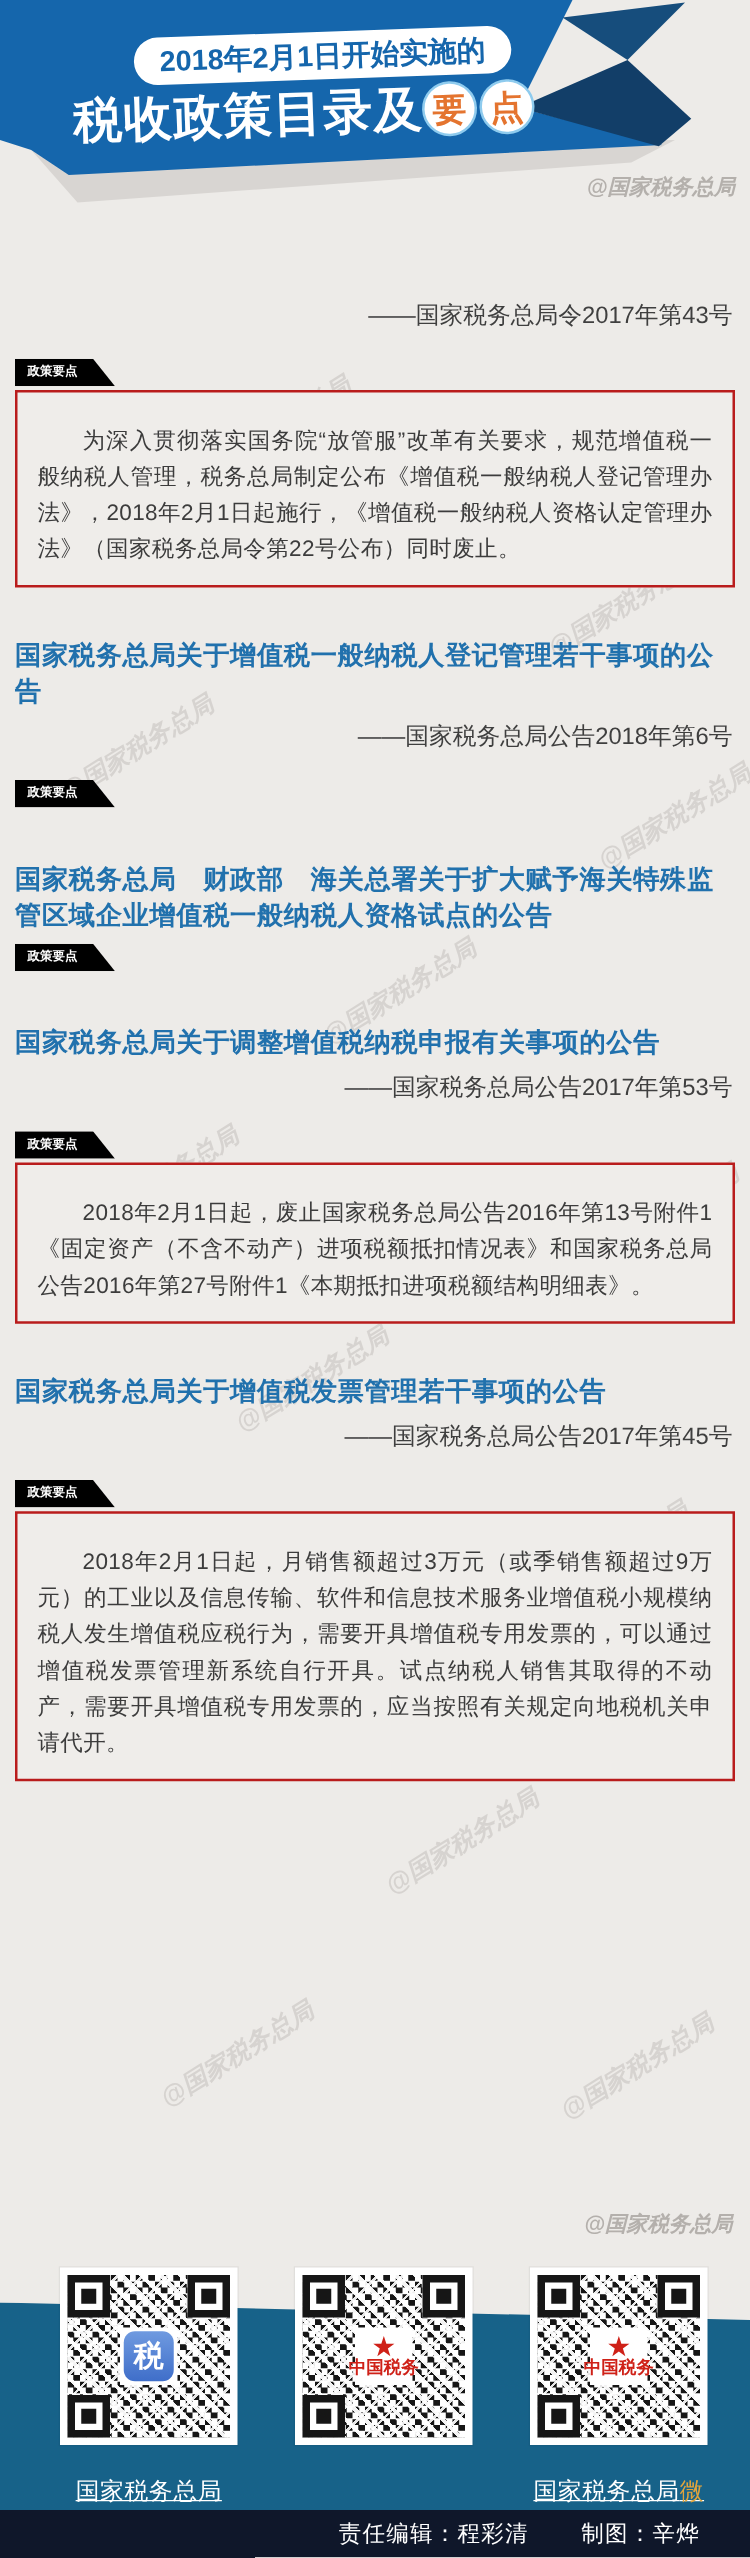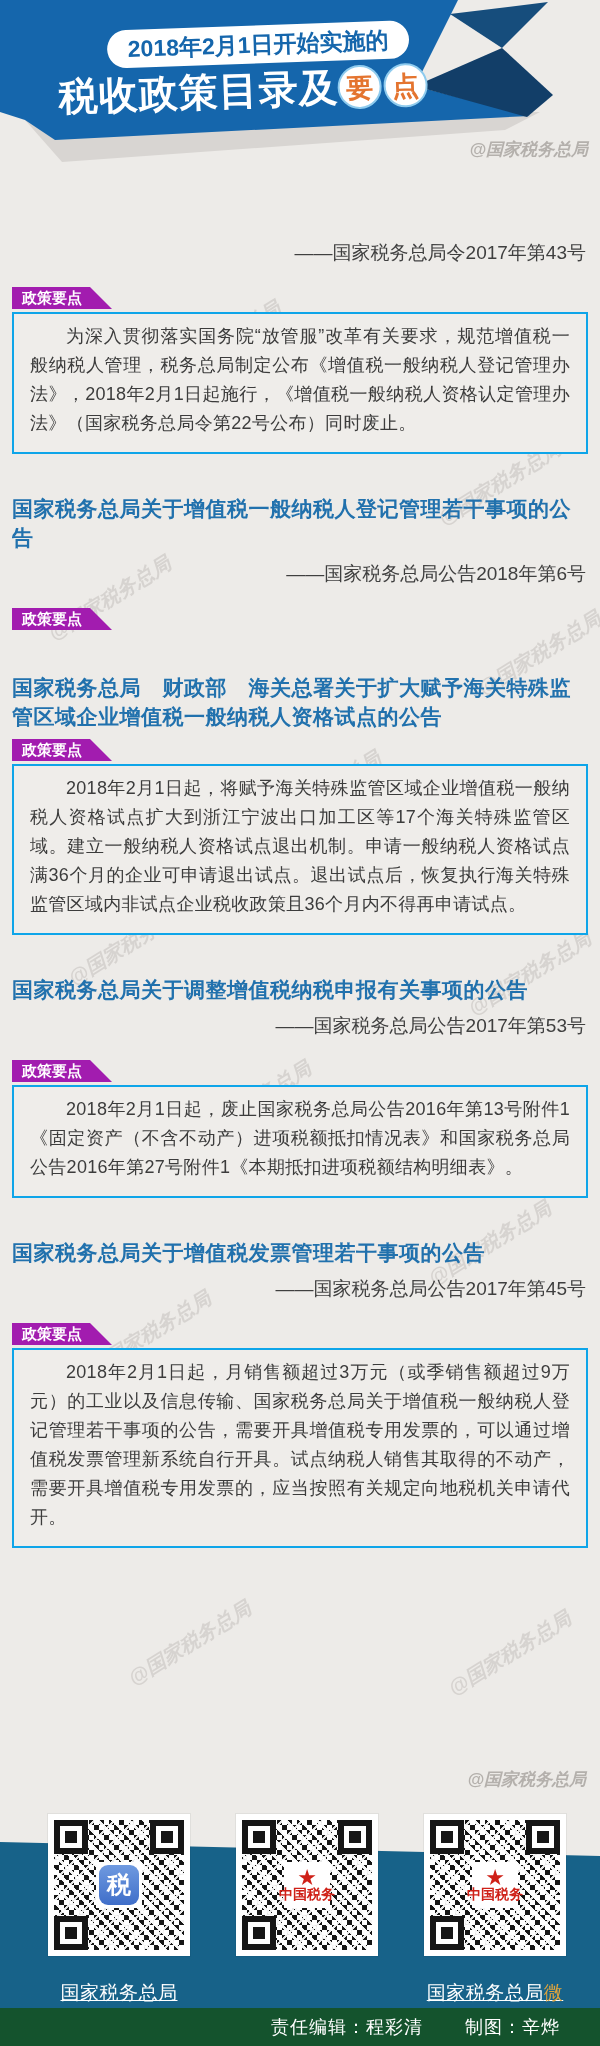--- a/index.html
+++ b/index.html
@@ -13,34 +13,34 @@
   
   .wm{position:absolute;color:rgba(150,144,138,0.26);font-weight:bold;font-style:italic;
       font-size:20px;transform:rotate(-32deg);white-space:nowrap;pointer-events:none;}
 
   
   .sections{position:relative;}
   .section{margin:0 0 40px 0;}
   .sec-title{margin:0 12px 8px 12px;font-size:21px;line-height:29px;font-weight:bold;
              color:#2171ad;letter-spacing:0.5px;}
   .sec-source{margin:0 14px 21px 0;text-align:right;font-size:19px;color:#3f3f3f;line-height:27px;padding-left:32px;}
-  .ribbon{display:inline-block;margin:0 0 3px 12px;background:#a21caf;color:#ffffff;
-          font-size:15px;font-weight:bold;line-height:22px;padding:0 30px 0 10px;
+  .ribbon{display:inline-block;margin:0 0 3px 12px;background:#000000;color:#ffffff;
+          font-size:10px;font-weight:bold;line-height:22px;padding:0 30px 0 10px;
           clip-path:polygon(0 0,78% 0,100% 100%,0 100%);}
-  .box{margin:0 12px;border:2px solid #0ea5e9;background:#efedea;padding:8px 16px 14px 16px;}
+  .box{margin:0 12px;border:2px solid #b91c1c;background:#efedea;padding:24px 16px 14px 16px;}
   .box p{margin:0;font-size:18px;line-height:29px;color:#3c3c3c;text-align:justify;
          text-indent:2em;letter-spacing:0.3px;}
 
   
   .footer-area{position:absolute;left:0;bottom:0;width:600px;height:278px;}
   .footer-wm{position:absolute;right:14px;top:0;font-size:17px;font-weight:bold;font-style:italic;
              color:#b4b0ac;}
   .band{position:absolute;left:0;top:66px;width:600px;height:174px;background:#176289;
         clip-path:polygon(0 8px,600px 22px,600px 174px,0 174px);}
-  .footer-bar{position:absolute;left:0;bottom:0;width:600px;height:38px;background:#14532d;
+  .footer-bar{position:absolute;left:0;bottom:0;width:600px;height:38px;background:#0f172a;
               display:flex;align-items:center;justify-content:flex-end;padding-right:40px;
               box-sizing:border-box;}
   .credits{color:#ffffff;font-size:18px;letter-spacing:1px;}
   .credits span{margin-left:42px;}
 
   .qr-row{position:absolute;left:0;top:46px;width:600px;display:flex;justify-content:flex-start;}
   .qr-wrap{width:142px;margin-left:46px;text-align:center;}
   .qr-wrap:first-child{margin-left:48px;}
   .qr{position:relative;width:130px;height:130px;background:#ffffff;padding:6px;
       box-shadow:0 0 0 1px rgba(0,0,0,0.05);}
@@ -124,40 +124,37 @@
 
     <div class="section">
       <h2 class="sec-title">国家税务总局关于增值税一般纳税人登记管理若干事项的公告</h2>
       <div class="sec-source">——国家税务总局公告2018年第6号</div>
       <div class="ribbon">政策要点</div>
     </div>
 
     <div class="section">
       <h2 class="sec-title">国家税务总局　财政部　海关总署关于扩大赋予海关特殊监管区域企业增值税一般纳税人资格试点的公告</h2>
       <div class="ribbon">政策要点</div>
-      <div class="box">
-        <p>2018年2月1日起，将赋予海关特殊监管区域企业增值税一般纳税人资格试点扩大到浙江宁波出口加工区等17个海关特殊监管区域。建立一般纳税人资格试点退出机制。申请一般纳税人资格试点满36个月的企业可申请退出试点。退出试点后，恢复执行海关特殊监管区域内非试点企业税收政策且36个月内不得再申请试点。</p>
-      </div>
     </div>
 
     <div class="section">
       <h2 class="sec-title">国家税务总局关于调整增值税纳税申报有关事项的公告</h2>
       <div class="sec-source">——国家税务总局公告2017年第53号</div>
       <div class="ribbon">政策要点</div>
       <div class="box">
         <p>2018年2月1日起，废止国家税务总局公告2016年第13号附件1《固定资产（不含不动产）进项税额抵扣情况表》和国家税务总局公告2016年第27号附件1《本期抵扣进项税额结构明细表》。</p>
       </div>
     </div>
 
     <div class="section">
       <h2 class="sec-title">国家税务总局关于增值税发票管理若干事项的公告</h2>
       <div class="sec-source">——国家税务总局公告2017年第45号</div>
       <div class="ribbon">政策要点</div>
       <div class="box">
-        <p>2018年2月1日起，月销售额超过3万元（或季销售额超过9万元）的工业以及信息传输、国家税务总局关于增值税一般纳税人登记管理若干事项的公告，需要开具增值税专用发票的，可以通过增值税发票管理新系统自行开具。试点纳税人销售其取得的不动产，需要开具增值税专用发票的，应当按照有关规定向地税机关申请代开。</p>
+        <p>2018年2月1日起，月销售额超过3万元（或季销售额超过9万元）的工业以及信息传输、软件和信息技术服务业增值税小规模纳税人发生增值税应税行为，需要开具增值税专用发票的，可以通过增值税发票管理新系统自行开具。试点纳税人销售其取得的不动产，需要开具增值税专用发票的，应当按照有关规定向地税机关申请代开。</p>
       </div>
     </div>
 
   </div>
 
   <div class="footer-area">
     <div class="footer-wm">@国家税务总局</div>
     <div class="band"></div>
 
     <div class="qr-row">

